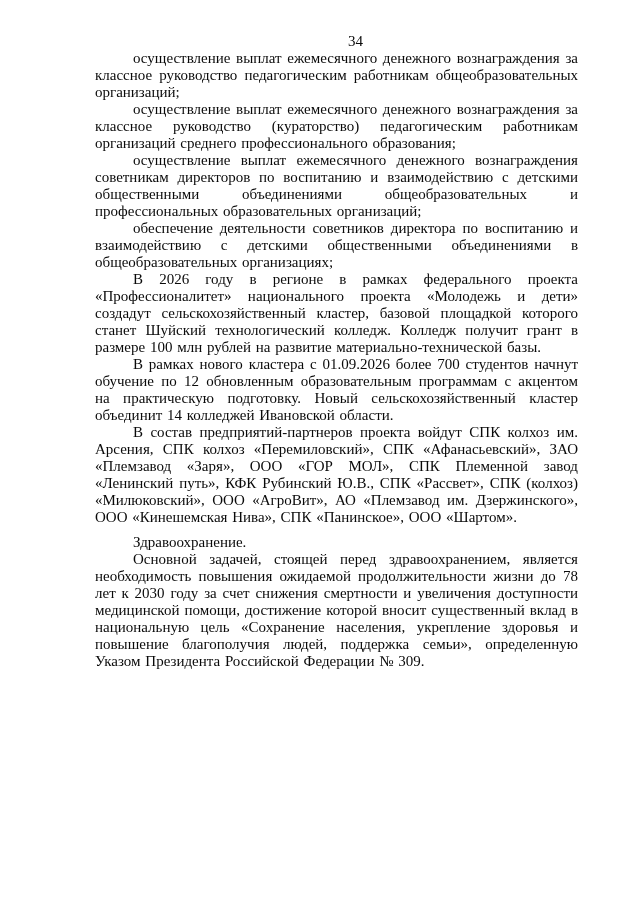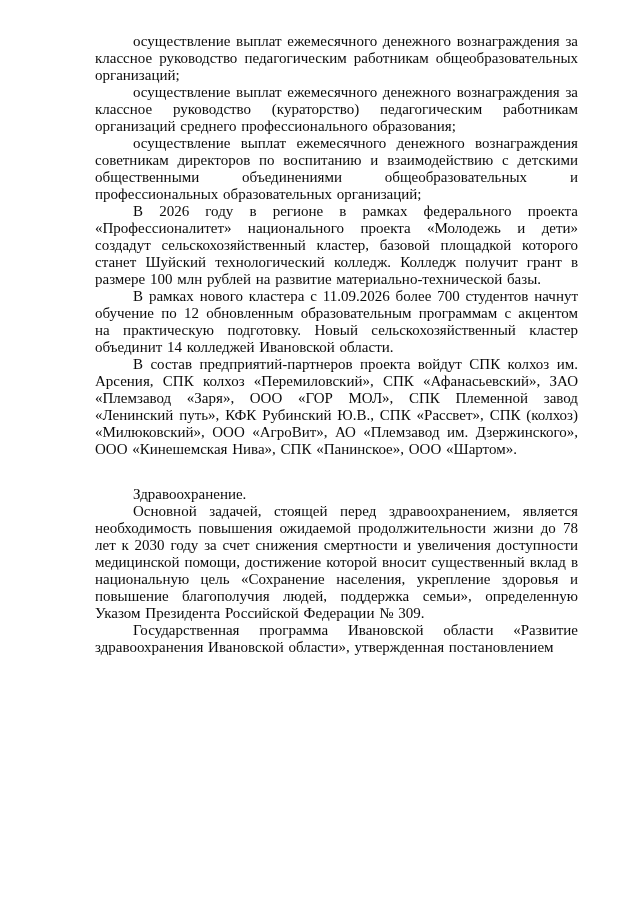--- a/index.html
+++ b/index.html
@@ -33,31 +33,32 @@
     text-indent: 0;
     margin: 0 0 9px 0;
   }
   .content p {
     margin: 0;
     padding: 0;
     text-indent: 38px;
     word-spacing: 1px;
   }
   .content p.section-gap {
-    margin-top: 28px;
+    margin-top: 8px;
   }
 </style>
 </head>
 <body>
 
 <div class="page">
   <div class="content">
+    <p class="page-number">34</p>
     <p>осуществление выплат ежемесячного денежного вознаграждения за классное руководство педагогическим работникам общеобразовательных организаций;</p>
     <p>осуществление выплат ежемесячного денежного вознаграждения за классное руководство (кураторство) педагогическим работникам организаций среднего профессионального образования;</p>
     <p>осуществление выплат ежемесячного денежного вознаграждения советникам директоров по воспитанию и взаимодействию с детскими общественными объединениями общеобразовательных и профессиональных образовательных организаций;</p>
+    <p>обеспечение деятельности советников директора по воспитанию и взаимодействию с детскими общественными объединениями в общеобразовательных организациях;</p>
     <p>В 2026 году в регионе в рамках федерального проекта «Профессионалитет» национального проекта «Молодежь и дети» создадут сельскохозяйственный кластер, базовой площадкой которого станет Шуйский технологический колледж. Колледж получит грант в размере 100 млн рублей на развитие материально-технической базы.</p>
-    <p>В рамках нового кластера с 11.09.2026 более 700 студентов начнут обучение по 12 обновленным образовательным программам с акцентом на практическую подготовку. Новый сельскохозяйственный кластер объединит 14 колледжей Ивановской области.</p>
+    <p>В рамках нового кластера с 01.09.2026 более 700 студентов начнут обучение по 12 обновленным образовательным программам с акцентом на практическую подготовку. Новый сельскохозяйственный кластер объединит 14 колледжей Ивановской области.</p>
     <p>В состав предприятий-партнеров проекта войдут СПК колхоз им. Арсения, СПК колхоз «Перемиловский», СПК «Афанасьевский», ЗАО «Племзавод «Заря», ООО «ГОР МОЛ», СПК Племенной завод «Ленинский путь», КФК Рубинский Ю.В., СПК «Рассвет», СПК (колхоз) «Милюковский», ООО «АгроВит», АО «Племзавод им. Дзержинского», ООО «Кинешемская Нива», СПК «Панинское», ООО «Шартом».</p>
     <p class="section-gap">Здравоохранение.</p>
     <p>Основной задачей, стоящей перед здравоохранением, является необходимость повышения ожидаемой продолжительности жизни до 78 лет к 2030 году за счет снижения смертности и увеличения доступности медицинской помощи, достижение которой вносит существенный вклад в национальную цель «Сохранение населения, укрепление здоровья и повышение благополучия людей, поддержка семьи», определенную Указом Президента Российской Федерации № 309.</p>
-    <p>Государственная программа Ивановской области «Развитие здравоохранения Ивановской области», утвержденная постановлением</p>
   </div>
 </div>
 
 </body></html>

